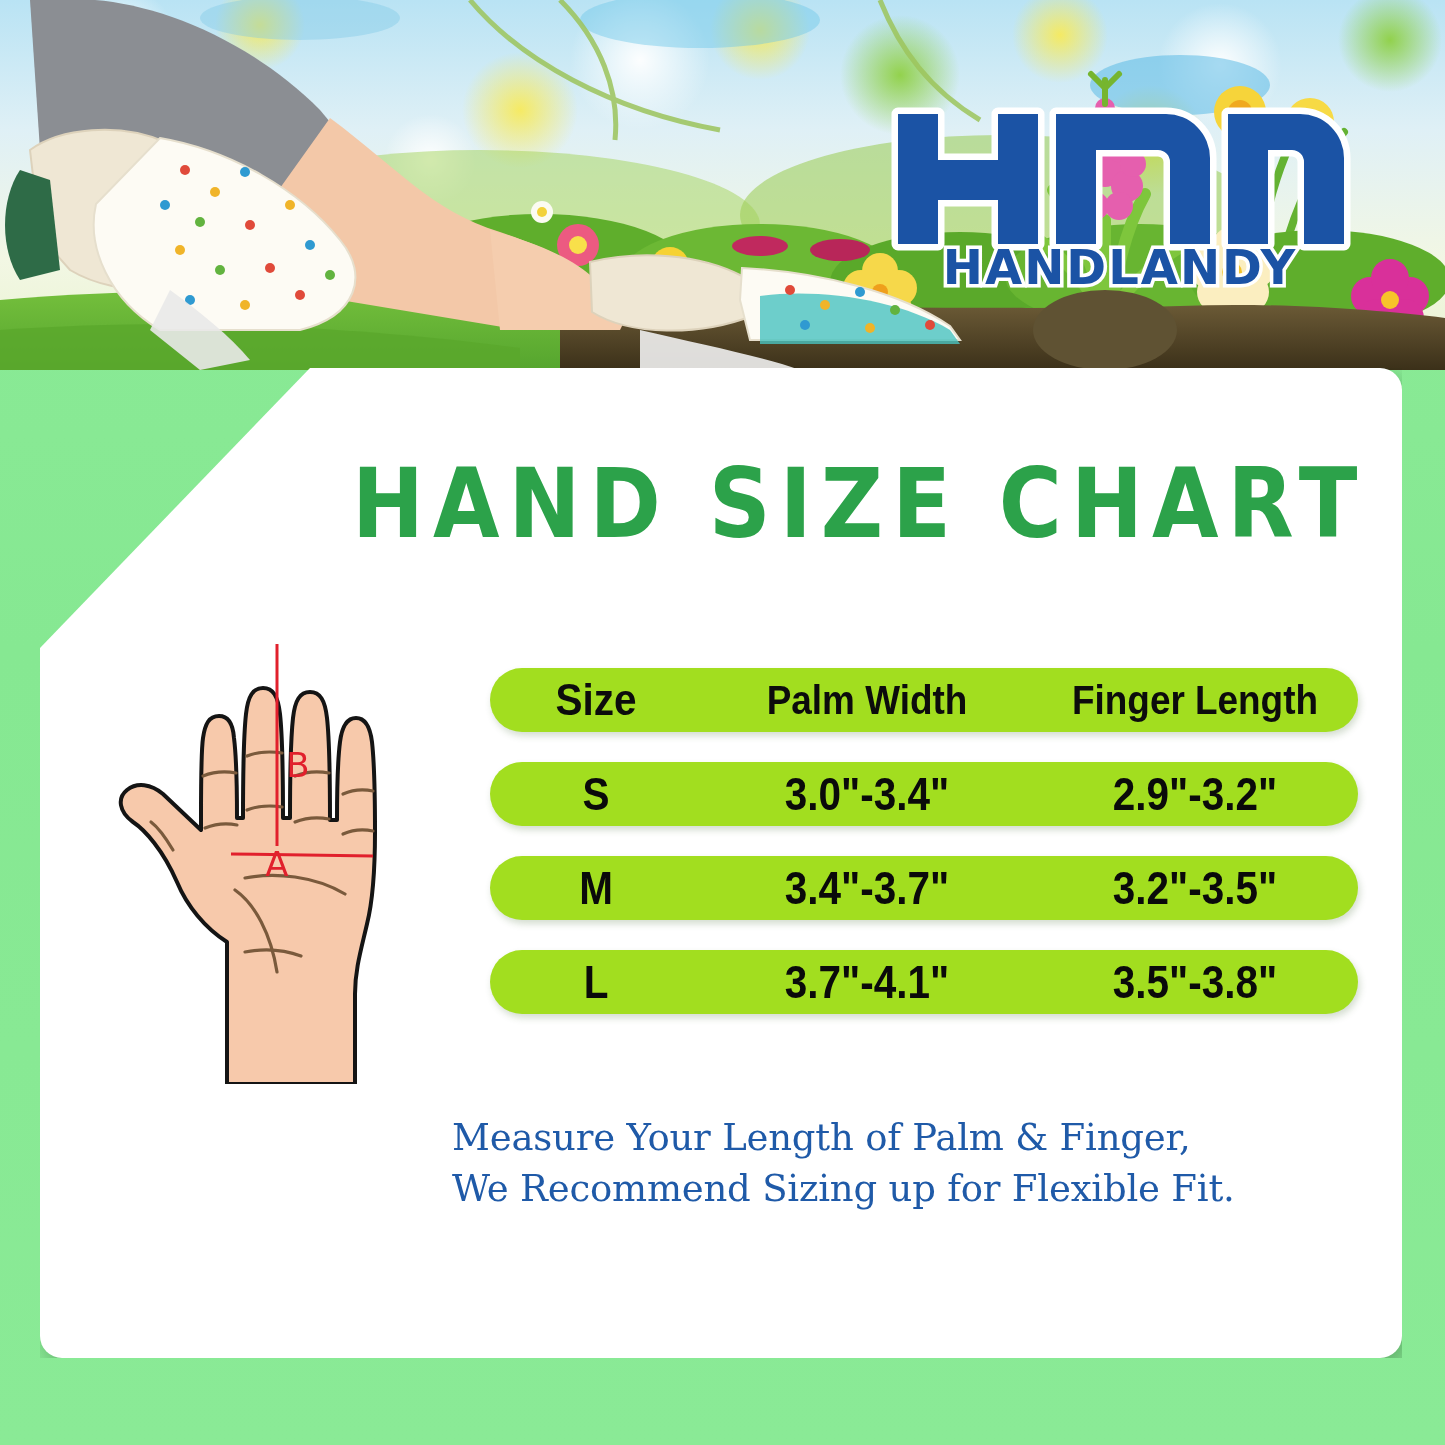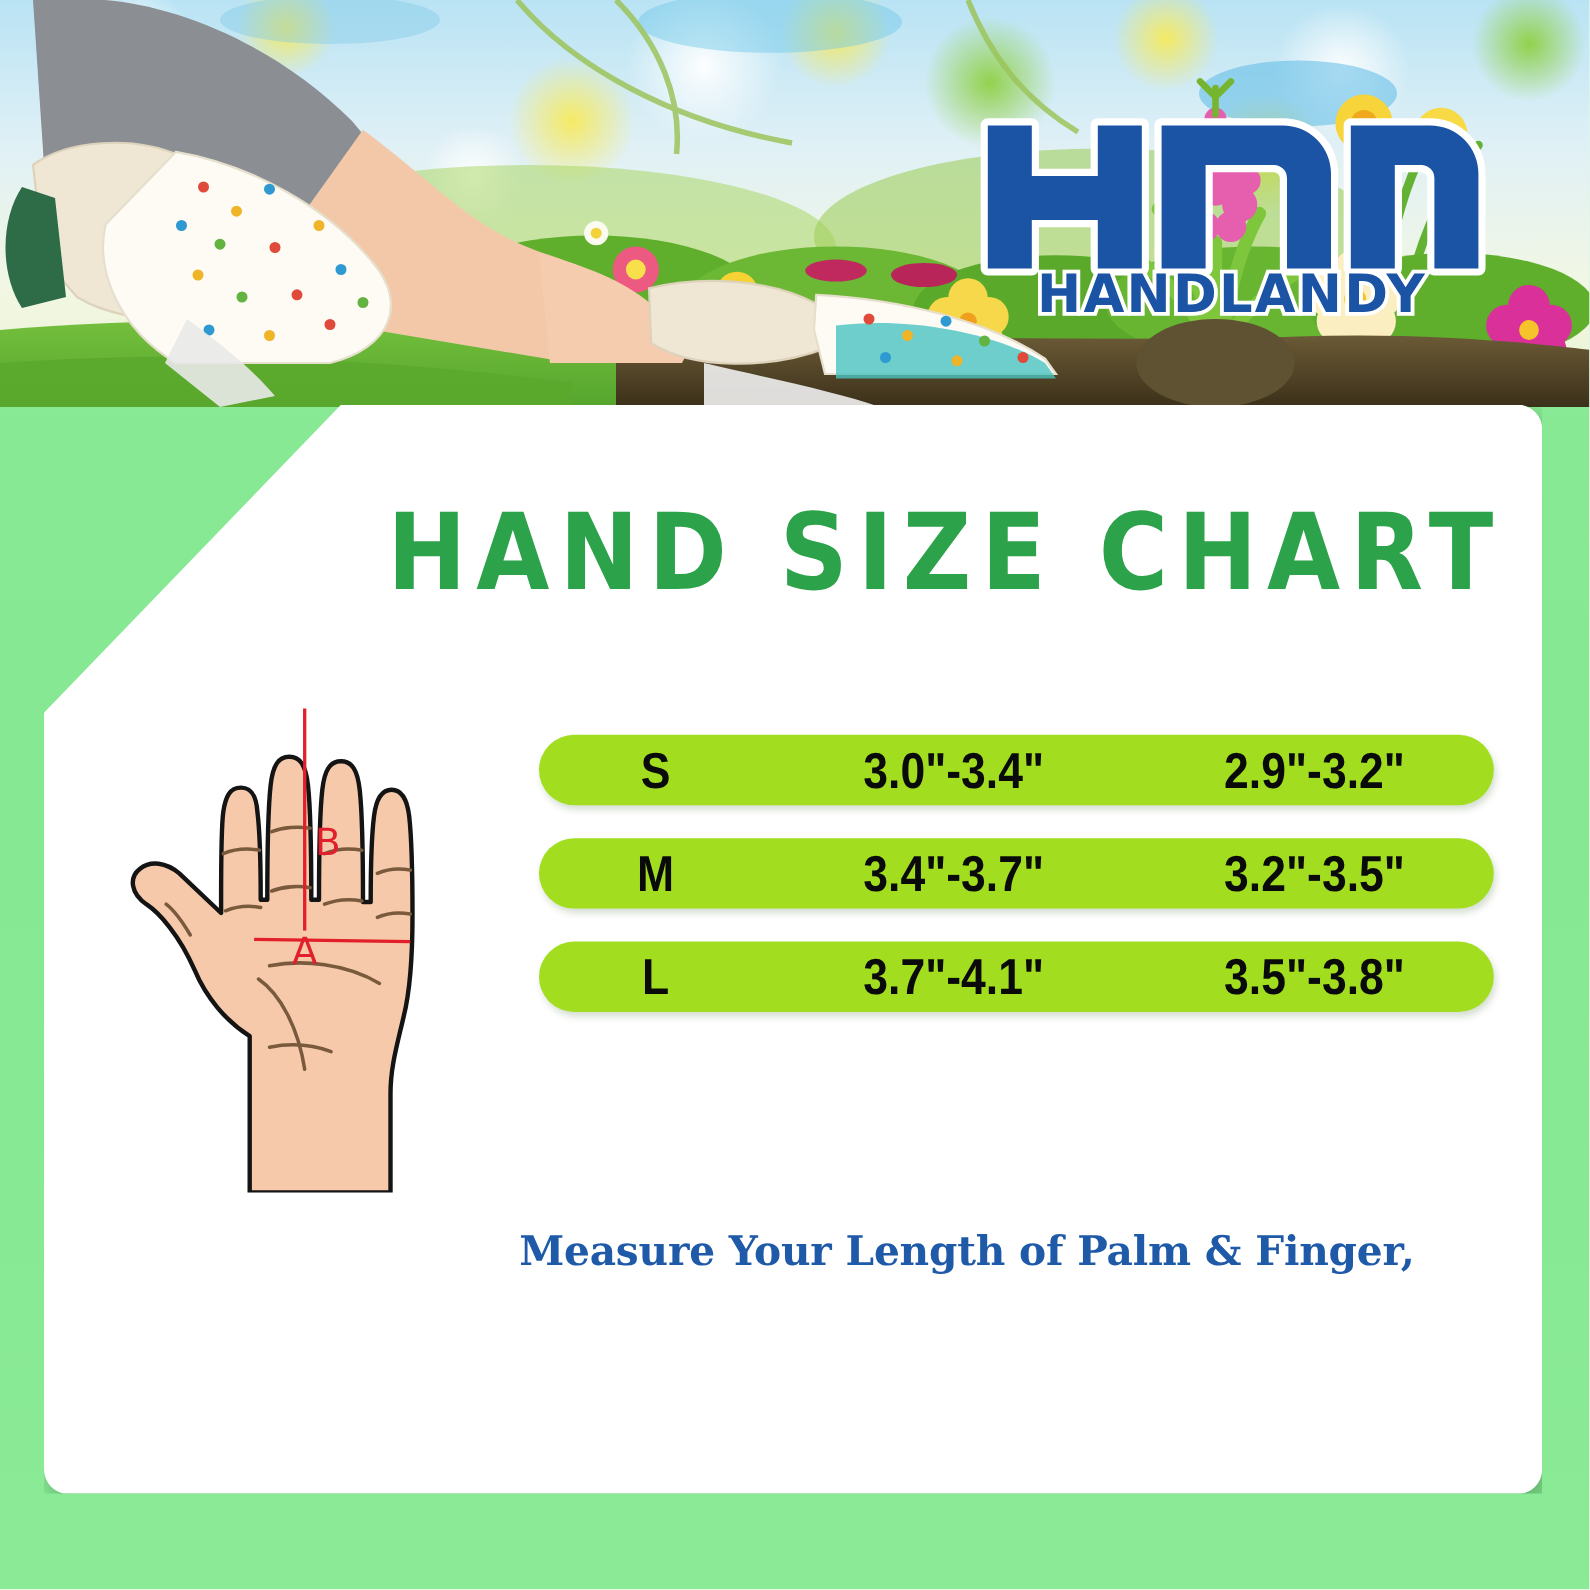--- a/index.html
+++ b/index.html
@@ -99,26 +99,25 @@
     font-weight:bold;
     font-size:46px;
     color:#0a0a0a;
     transform:scaleX(.88);
   }
 
   
   .note{
     position:absolute;left:452px;top:1112px;width:900px;
     font-family:"DejaVu Serif", serif;
-    font-weight:bold;
+    font-weight:normal;
     font-size:37px;
     line-height:51px;
     color:#1f5aa8;
     letter-spacing:-0.2px;
-    margin-left:20px;
   }
   .note div{white-space:nowrap;}
 </style>
 </head>
 <body>
 
 <div class="canvas">
 
   <div class="bg-green"></div>
 
@@ -457,20 +456,25 @@
         <line x1="126" y1="222" x2="268" y2="224"></line>
         <line x1="172" y1="12" x2="172" y2="214"></line>
       </g>
       <text x="172" y="244" text-anchor="middle" font-family="DejaVu Sans, sans-serif" font-size="34" fill="#e1202c">A</text>
       <text x="193" y="145" text-anchor="middle" font-family="DejaVu Sans, sans-serif" font-size="34" fill="#e1202c">B</text>
     </svg>
   </div>
 
   <div class="table">
 
+    <div class="trow hrow">
+      <div class="c-size">Size</div>
+      <div class="c-palm">Palm Width</div>
+      <div class="c-fing">Finger Length</div>
+    </div>
 
     <div class="trow drow">
       <div class="c-size">S</div>
       <div class="c-palm">3.0"-3.4"</div>
       <div class="c-fing">2.9"-3.2"</div>
     </div>
 
     <div class="trow drow">
       <div class="c-size">M</div>
       <div class="c-palm">3.4"-3.7"</div>
@@ -480,15 +484,16 @@
     <div class="trow drow">
       <div class="c-size">L</div>
       <div class="c-palm">3.7"-4.1"</div>
       <div class="c-fing">3.5"-3.8"</div>
     </div>
 
   </div>
 
   <div class="note">
     <div>Measure Your Length of Palm &amp; Finger,</div>
+    <div>We Recommend Sizing up for Flexible Fit.</div>
   </div>
 
 </div>
 
 </body></html>

